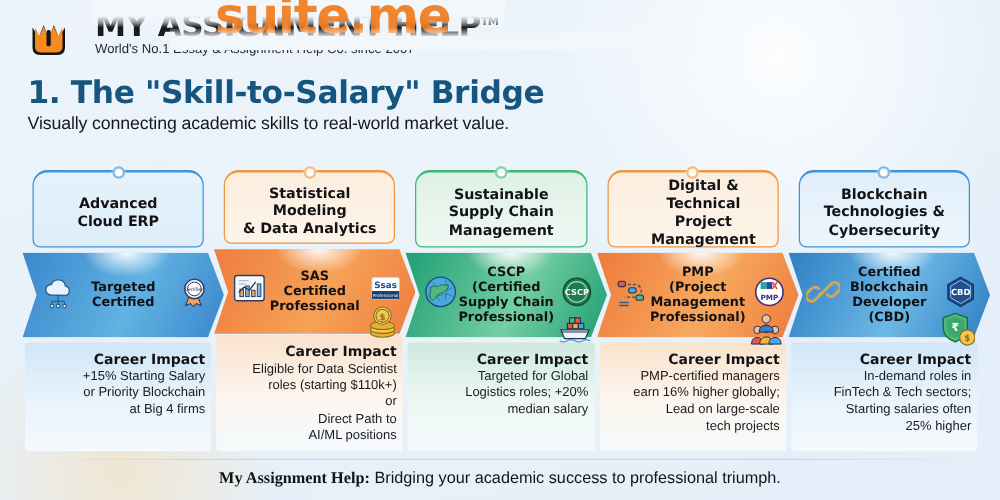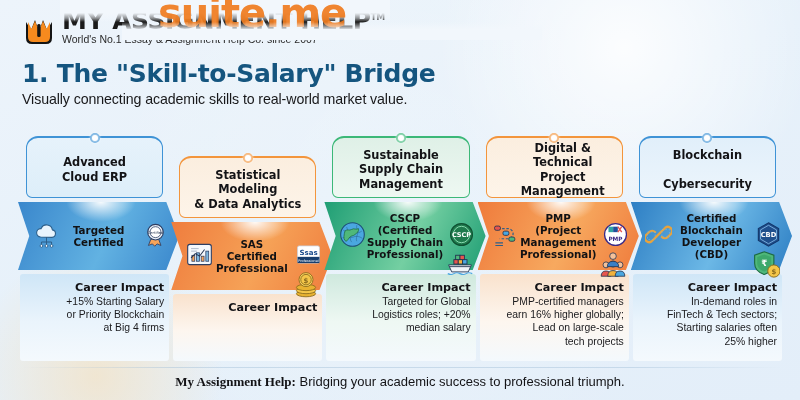--- a/index.html
+++ b/index.html
@@ -22,21 +22,21 @@
     pointer-events:none;
   }
   .bg-wash2 { position:absolute; inset:0; z-index:3; pointer-events:none;
     background:radial-gradient(circle at 50% 50%, rgba(255,255,255,.18) 0%, rgba(255,255,255,0) 70%); }
 
   
   .header { position:absolute; left:0; top:0; width:800px; z-index:6; }
 
   .logo-row { display:flex; align-items:flex-start; padding:6px 0 0 22px; position:relative; }
   .logo-mark { width:34px; height:36px; flex:0 0 34px; margin-top:6px; }
-  .logo-textblock { margin-left:6px; position:relative; }
+  .logo-textblock { margin-left:20px; position:relative; }
   .logo-word {
     font-family:"DejaVu Sans", sans-serif;
     font-weight:bold; font-size:25px; letter-spacing:-0.5px;
     color:#1a1a1a; line-height:1; white-space:nowrap;
     position:relative; top:2px;
   }
   .logo-tm { font-size:9px; vertical-align:super; font-weight:bold; }
   
   .logo-occluder {
     position:absolute; left:-2px; top:-8px; width:330px; height:24px;
@@ -231,21 +231,21 @@
               <text x="16" y="15" font-size="4.6" font-family="DejaVu Sans" text-anchor="middle" fill="#22324f">Certified</text>
             </svg></span>
         </div>
       </div>
       <div class="impact" style="background: linear-gradient(rgb(207, 230, 247) 0%, rgb(234, 244, 252) 55%, rgb(244, 249, 253) 100%);">
         <div class="impact-title">Career Impact</div>
         <div class="impact-body"><span>+15% Starting Salary</span><br><span>or Priority Blockchain</span><br><span>at Big 4 firms</span></div>
       </div>
     </div>
     <div class="col">
-      <div class="skill-card" style="background: linear-gradient(rgb(251, 238, 223) 0%, rgb(253, 244, 233) 100%); border-width: 2.2px 1.6px 1.6px; border-style: solid; border-color: rgb(243, 149, 60); border-image: initial; margin-top: 20px;">
+      <div class="skill-card" style="background: linear-gradient(rgb(251, 238, 223) 0%, rgb(253, 244, 233) 100%); border-width: 2.2px 1.6px 1.6px; border-style: solid; border-color: rgb(243, 149, 60); border-image: initial;">
         <div class="node-dot" style="border:2.6px solid #f3953c"></div>
         <div class="skill-text"><span>Statistical Modeling</span><br><span>&amp; Data Analytics</span></div>
       </div>
       <div class="banner-wrap">
         <div class="banner" style="background: linear-gradient(115deg, rgb(239, 125, 62) 0%, rgb(246, 162, 87) 55%, rgb(239, 125, 62) 100%);">
           <div class="banner-glow"></div>
           <span class="banner-icon-left"><svg width="27" height="27" viewBox="0 0 32 32">
               <rect x="2" y="4" width="28" height="24" rx="2.5" fill="#f5f8fc" stroke="#2c3e63" stroke-width="1.3"></rect>
               <g stroke="#9aa8bd" stroke-width=".9">
                 <path d="M6 9h9M6 12h7"></path>
@@ -270,20 +270,21 @@
               <ellipse cx="16" cy="23.5" rx="11" ry="3.6" fill="#f4c649"></ellipse>
               <ellipse cx="16" cy="20" rx="11" ry="3.6" fill="#e8b231"></ellipse>
               <circle cx="16" cy="11" r="8" fill="#f7d35e"></circle>
               <circle cx="16" cy="11" r="6" fill="#f4c649"></circle>
             </g>
             <text x="16" y="14.5" font-size="8" font-weight="bold" font-family="DejaVu Sans" text-anchor="middle" fill="#8a6b1d">$</text>
           </svg></span>
       </div>
       <div class="impact" style="background: linear-gradient(rgb(249, 226, 205) 0%, rgb(253, 246, 239) 55%, rgb(244, 249, 253) 100%);">
         <div class="impact-title">Career Impact</div>
+        <div class="impact-body"><span>Eligible for Data Scientist</span><br><span>roles (starting $110k+)</span><br><span>or</span><br><span>Direct Path to</span><br><span>AI/ML positions</span></div>
       </div>
     </div>
     <div class="col">
       <div class="skill-card" style="background: linear-gradient(rgb(223, 240, 231) 0%, rgb(238, 248, 242) 100%); border-width: 2.2px 1.6px 1.6px; border-style: solid; border-color: rgb(60, 184, 120); border-image: initial;">
         <div class="node-dot" style="border:2.6px solid #3cb878"></div>
         <div class="skill-text"><span>Sustainable</span><br><span>Supply Chain</span><br><span>Management</span></div>
       </div>
       <div class="banner-wrap">
         <div class="banner" style="background: linear-gradient(115deg, rgb(31, 158, 116) 0%, rgb(116, 207, 162) 55%, rgb(31, 158, 116) 100%);">
           <div class="banner-glow"></div>
@@ -360,21 +361,21 @@
           </svg></span>
       </div>
       <div class="impact" style="background: linear-gradient(rgb(249, 226, 205) 0%, rgb(253, 246, 239) 55%, rgb(244, 249, 253) 100%);">
         <div class="impact-title">Career Impact</div>
         <div class="impact-body"><span>PMP-certified managers</span><br><span>earn 16% higher globally;</span><br><span>Lead on large-scale</span><br><span>tech projects</span></div>
       </div>
     </div>
     <div class="col">
       <div class="skill-card" style="background: linear-gradient(rgb(225, 239, 250) 0%, rgb(236, 245, 252) 100%); border-width: 2.2px 1.6px 1.6px; border-style: solid; border-color: rgb(63, 147, 214); border-image: initial;">
         <div class="node-dot" style="border:2.6px solid #3f93d6"></div>
-        <div class="skill-text"><span>Blockchain</span><br><br><span>Cybersecurity</span></div>
+        <div class="skill-text"><span>Blockchain</span><br><span>Technologies &amp;</span><br><span>Cybersecurity</span></div>
       </div>
       <div class="banner-wrap">
         <div class="banner" style="background: linear-gradient(115deg, rgb(46, 127, 196) 0%, rgb(108, 184, 230) 55%, rgb(46, 127, 196) 100%);">
           <div class="banner-glow"></div>
           <span class="banner-icon-left"><svg width="27" height="27" viewBox="0 0 32 32">
               <g fill="none" stroke="#e8a33d" stroke-width="2.6" stroke-linecap="round">
                 <path d="M11 21l-3 3a5 5 0 0 1-7-7l4-4a5 5 0 0 1 7 0"></path>
                 <path d="M21 11l3-3a5 5 0 0 1 7 7l-4 4a5 5 0 0 1-7 0"></path>
                 <path d="M12 20l8-8"></path>
               </g>

